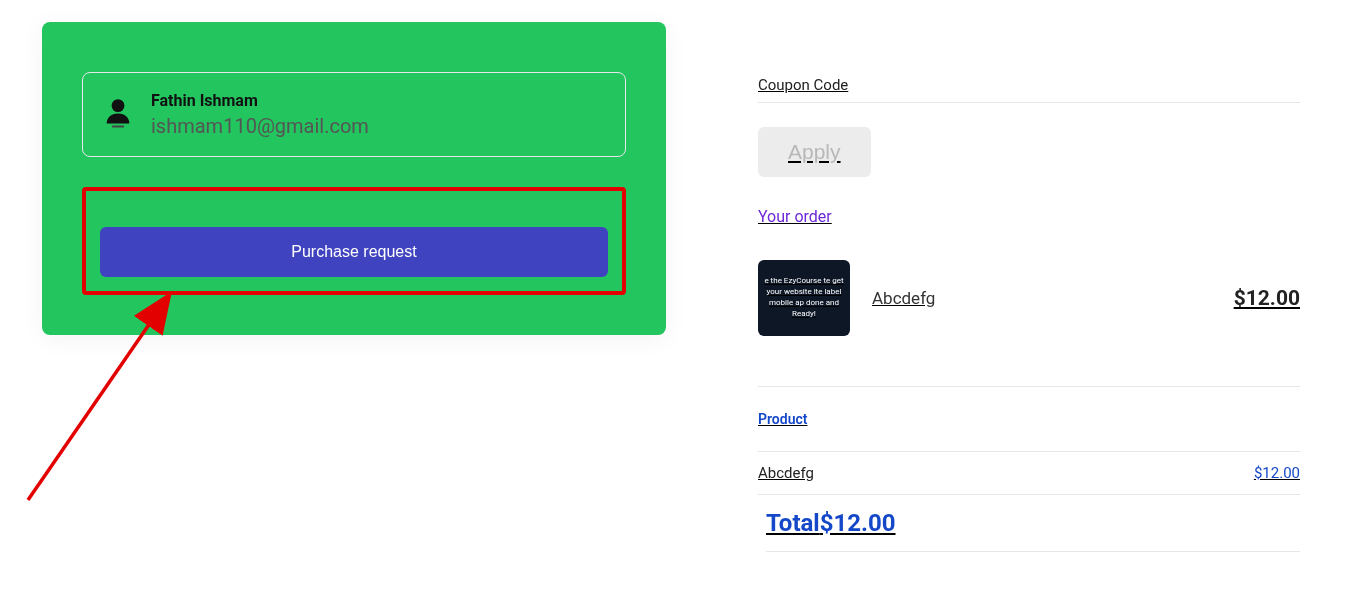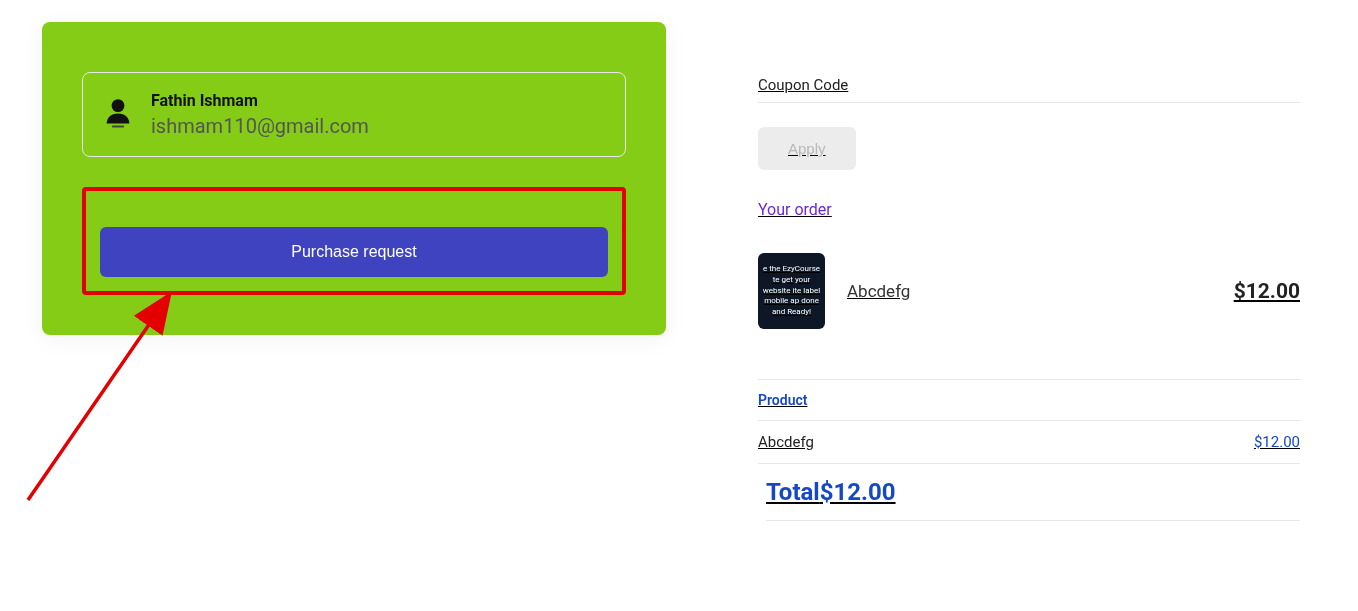--- a/index.html
+++ b/index.html
@@ -12,21 +12,21 @@
       background: #fff;
       width: 1358px;
       height: 611px;
       position: relative;
     }
     .left-panel {
       position: absolute;
       left: 42px;
       top: 22px;
       width: 624px;
-      background: #84cc16;
+      background: #22c55e;
       border-radius: 8px;
       box-shadow: 0 4px 24px rgba(0,0,0,0.05);
       padding: 50px 40px 40px 40px;
     }
     .user-card {
       border: 1px solid #e5e7eb;
       border-radius: 8px;
       padding: 18px 20px;
       display: flex;
       align-items: center;
@@ -103,36 +103,36 @@
     }
     .coupon-input::placeholder {
       color: #9ca3af;
     }
     .apply-button {
       background: #edecec;
       border: none;
       color: #b8b8b8;
       padding: 13px 30px;
       border-radius: 6px;
-      font-size: 15px;
+      font-size: 21px;
       cursor: pointer;
     }
     .order-label {
       font-size: 16px;
       color: #6d28d9;
       margin-bottom: 34px;
     }
     .order-item {
       display: flex;
       align-items: center;
       gap: 22px;
       margin-bottom: 50px;
     }
     .order-thumb {
-      width: 67px;
+      width: 92px;
       height: 76px;
       background: #0d1726;
       border-radius: 6px;
       color: #fff;
       font-size: 8px;
       line-height: 1.35;
       padding: 0 4px;
       text-align: center;
       display: flex;
       align-items: center;
@@ -148,21 +148,21 @@
       font-weight: 700;
       color: #222;
     }
     .summary-table {
       width: 100%;
     }
     .summary-header {
       font-size: 14px;
       color: #1548c9;
       font-weight: 600;
-      padding: 12px 0;
+      padding: 24px 0;
       border-top: 1px solid #e5e7eb;
       border-bottom: 1px solid #e5e7eb;
     }
     .summary-row {
       display: flex;
       justify-content: space-between;
       padding: 12px 0;
       border-bottom: 1px solid #e5e7eb;
     }
     .summary-row .sname {

